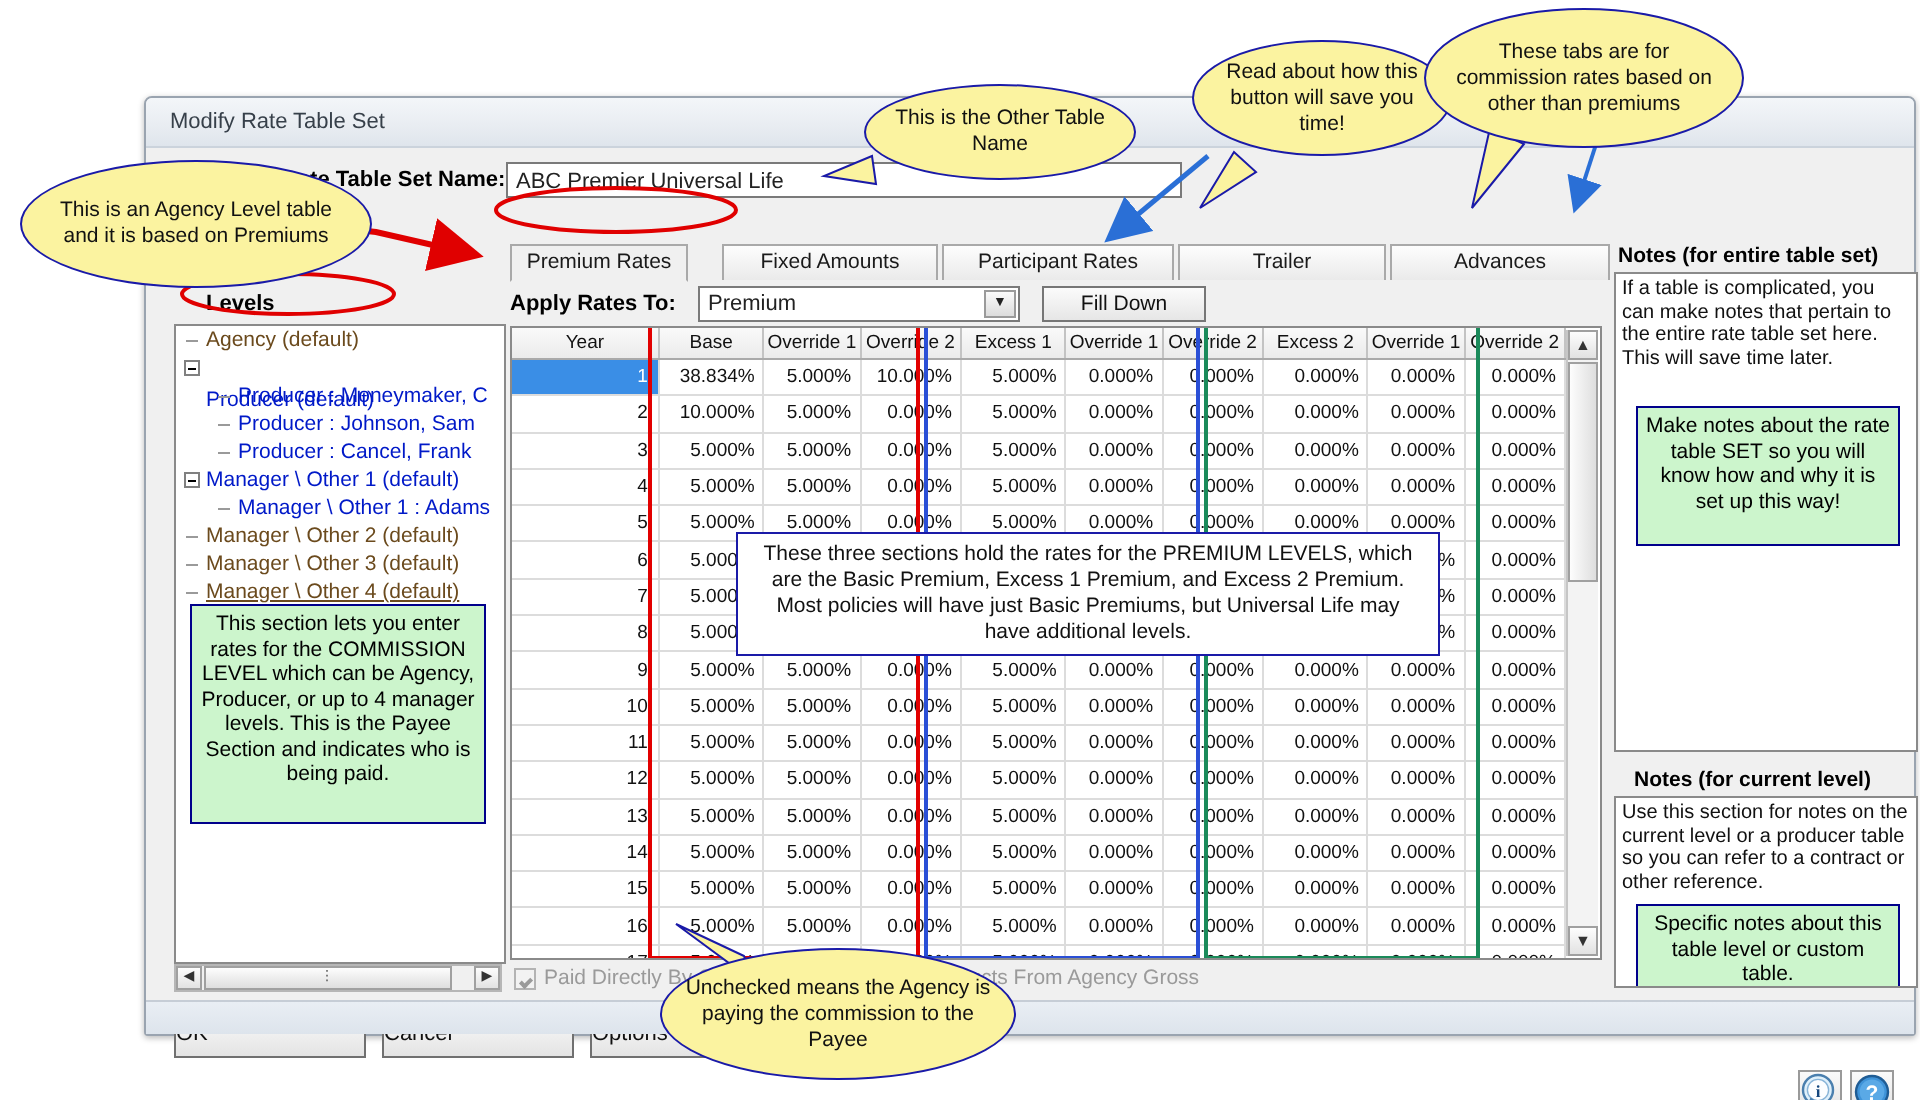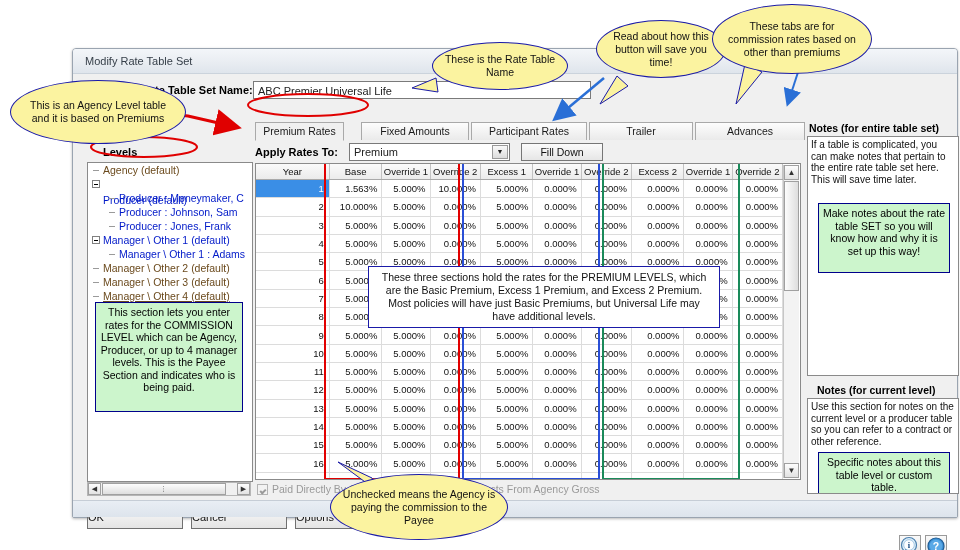--- a/index.html
+++ b/index.html
@@ -256,21 +256,21 @@
             <div class="tnode blue">
               <span class="dash" style="left: 21px;"></span>
               <span class="lbl" style="left: 31px;">Producer : Moneymaker, C</span>
             </div>
             <div class="tnode blue">
               <span class="dash" style="left: 21px;"></span>
               <span class="lbl" style="left: 31px;">Producer : Johnson, Sam</span>
             </div>
             <div class="tnode blue">
               <span class="dash" style="left: 21px;"></span>
-              <span class="lbl" style="left: 31px;">Producer : Jones, Frank</span>
+              <span class="lbl" style="left: 31px;">Producer : Cancel, Frank</span>
             </div>
             <div class="tnode blue">
               <span class="plus minus" style="left: 4px;"></span>
               <span class="lbl" style="left: 15px;">Manager \ Other 1 (default)</span>
             </div>
             <div class="tnode blue">
               <span class="dash" style="left: 21px;"></span>
               <span class="lbl" style="left: 31px;">Manager \ Other 1 : Adams</span>
             </div>
             <div class="tnode">
@@ -325,21 +325,21 @@
                 <th style="width: 44px;">Override 1</th>
                 <th style="width: 46px;">Override 2</th>
                 <th style="width: 48px;">Excess 2</th>
                 <th style="width: 44px;">Override 1</th>
                 <th style="width: 46px;">Override 2</th>
               </tr>
             </thead>
           <tbody id="grid-body">
               <tr class="r0">
                 <td class="yr">1</td>
-                <td>1.563%</td>
+                <td>38.834%</td>
                 <td>5.000%</td>
                 <td>10.000%</td>
                 <td class="exc">5.000%</td>
                 <td class="exc">0.000%</td>
                 <td class="exc">0.000%</td>
                 <td>0.000%</td>
                 <td>0.000%</td>
                 <td>0.000%</td>
               </tr>
               <tr>
@@ -618,21 +618,21 @@
     <path d="M617,76 L600,104 L628,86 Z" fill="#fbf3a0" stroke="#1a1aa8" stroke-width="1"></path>
     <path d="M745,64 L736,104 L762,72 Z" fill="#fbf3a0" stroke="#1a1aa8" stroke-width="1"></path>
     <path d="M372,478 L338,462 L376,490 Z" fill="#fbf3a0" stroke="#1a1aa8" stroke-width="1"></path>
   </svg>
 
   <div class="callout yellow" style="left:10px; top:80px; width:176px; height:64px;">
     <span>This is an Agency Level table and it is based on Premiums</span>
   </div>
 
   <div class="callout yellow" style="left:432px; top:42px; width:136px; height:48px;">
-    <span>These is the Rate Table Name</span>
+    <span>This is the Other Table Name</span>
   </div>
 
   <div class="callout yellow" style="left:596px; top:20px; width:130px; height:58px;text-align:center;">
     <span>Read about how this button will save you time!</span>
   </div>
 
   <div class="callout yellow" style="left:712px; top:4px; width:160px; height:70px;">
     <span>These tabs are for commission rates based on other than premiums</span>
   </div>
 

